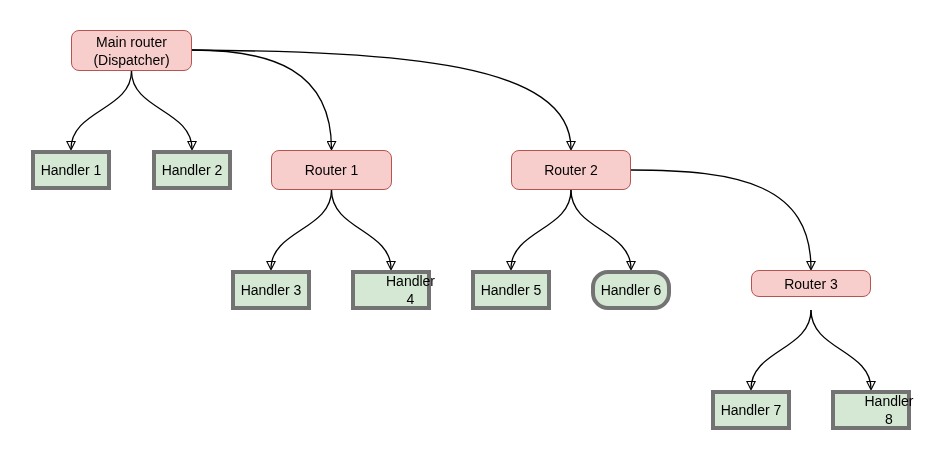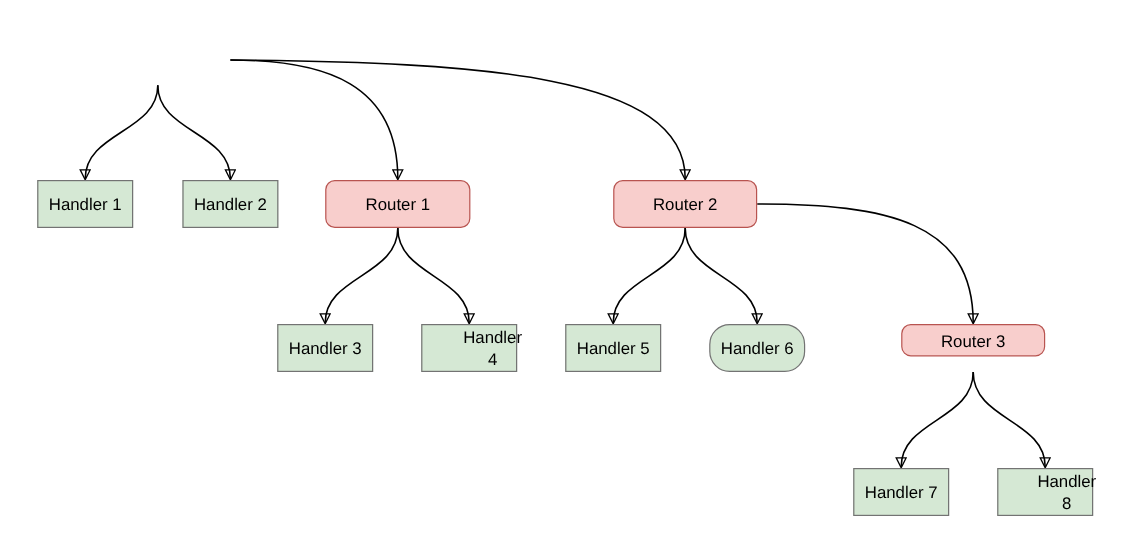--- a/index.html
+++ b/index.html
@@ -38,21 +38,21 @@
     white-space: pre-line;
     user-select: none;
   }
   .router {
     background: #f8cecc;
     border: 1px solid #b85450;
     border-radius: 8px;
   }
   .handler {
     background: #d5e8d4;
-    border: 1px solid #737373;
+    border: 4px solid #737373;
   }
   .p-main { left: 71px;  top: 30px;  width: 121px; height: 41px; }
   .p-h1   { left: 31px;  top: 150px; width: 80px;  height: 40px; }
   .p-h2   { left: 152px; top: 150px; width: 80px;  height: 40px; }
   .p-r1   { left: 271px; top: 150px; width: 121px; height: 40px; }
   .p-r2   { left: 511px; top: 150px; width: 120px; height: 40px; }
   .p-h3   { left: 231px; top: 270px; width: 80px;  height: 40px; }
   .p-h4   { left: 351px; top: 270px; width: 80px;  height: 40px; padding-left: 39px; }
   .p-h5   { left: 471px; top: 270px; width: 80px;  height: 40px; text-align: center; }
   .p-h6   { left: 591px; top: 270px; width: 80px;  height: 40px; border-radius: 17px; }
@@ -77,20 +77,24 @@
     <path d="M 192 50 C 400 52, 571 62, 571 149" marker-end="url(#arrow)"></path>
     <path d="M 331.5 190 C 331.5 230, 271 230, 271 269" marker-end="url(#arrow)"></path>
     <path d="M 331.5 190 C 331.5 230, 391 230, 391 269" marker-end="url(#arrow)"></path>
     <path d="M 571 190 C 571 230, 511 230, 511 269" marker-end="url(#arrow)"></path>
     <path d="M 571 190 C 571 230, 631 230, 631 269" marker-end="url(#arrow)"></path>
     <path d="M 631 170 C 740 170, 811 185, 811 269" marker-end="url(#arrow)"></path>
     <path d="M 811 310 C 811 350, 751 350, 751 389" marker-end="url(#arrow)"></path>
     <path d="M 811 310 C 811 350, 871 350, 871 389" marker-end="url(#arrow)"></path>
   </svg>
 
+  <div class="node router p-main">
+    <span>Main router
+(Dispatcher)</span>
+  </div>
 
   <div class="node handler p-h1">
     <span>Handler 1</span>
   </div>
 
   <div class="node handler p-h2">
     <span>Handler 2</span>
   </div>
 
   <div class="node router p-r1">

